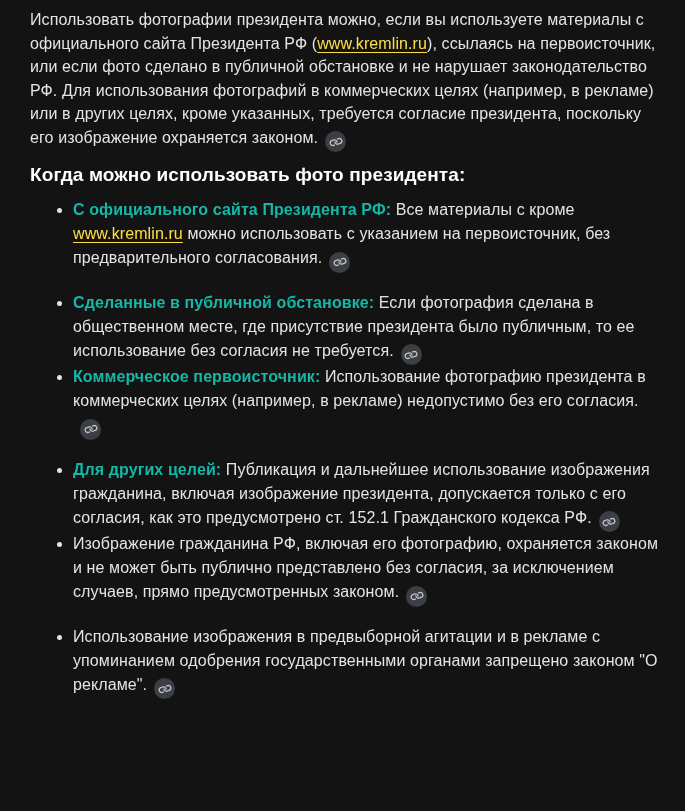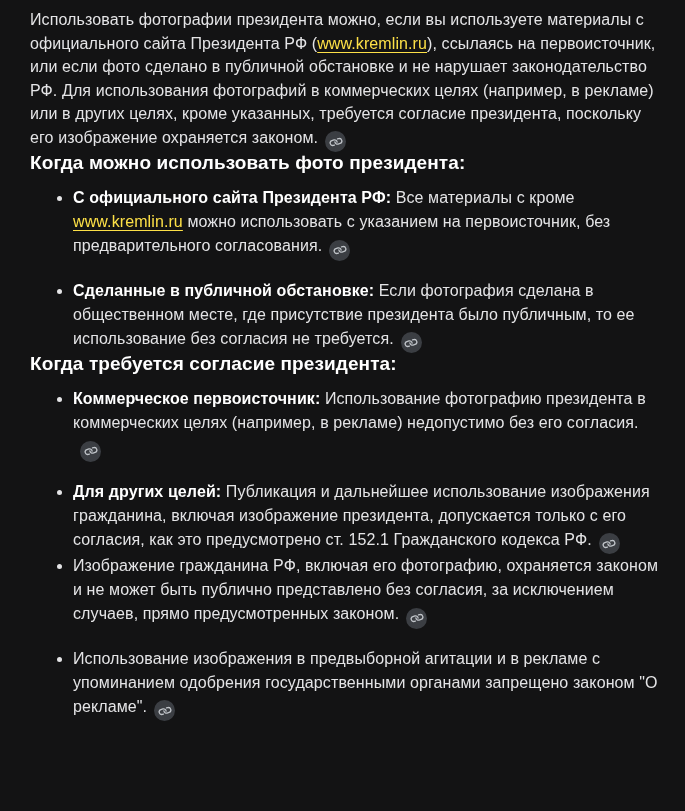--- a/index.html
+++ b/index.html
@@ -29,41 +29,41 @@
     color: #fde047;
     text-decoration: underline;
     text-underline-offset: 3px;
     cursor: pointer;
   }
   h3.section-heading {
     font-size: 19px;
     line-height: 22px;
     font-weight: 700;
     color: #ffffff;
-    margin: 0 0 12px 0;
+    margin: 12px 0 12px 0;
   }
   ul.bullet-list {
     margin: 0;
     padding: 0 0 0 43px;
     list-style: disc;
   }
   ul.bullet-list li {
     margin: 0 0 18px 0;
     line-height: 24px;
   }
   ul.bullet-list li:last-child {
     margin-bottom: 0;
   }
   ul.bullet-list li::marker {
     color: #e4e4e6;
     font-size: 0.95em;
   }
   strong.item-lead {
     font-weight: 700;
-    color: #ffffff;
+    color: #14b8a6;
   }
   .cite-badge {
     display: inline-flex;
     align-items: center;
     justify-content: center;
     width: 21px;
     height: 21px;
     border-radius: 50%;
     background: #3b3e43;
     color: #c0c4c9;
@@ -99,21 +99,20 @@
           </svg>
         </span></li>
     <li><strong class="item-lead">Сделанные в публичной обстановке:</strong><span> Если фотография сделана в общественном месте, где присутствие президента было публичным, то ее использование без согласия не требуется.</span><span class="cite-badge">
           <svg viewBox="0 0 24 24" fill="none" stroke="currentColor" stroke-width="2.6" stroke-linecap="round" stroke-linejoin="round">
             <path d="M10 13a5 5 0 0 0 7.54.54l3-3a5 5 0 0 0-7.07-7.07l-1.72 1.71"></path>
             <path d="M14 11a5 5 0 0 0-7.54-.54l-3 3a5 5 0 0 0 7.07 7.07l1.71-1.71"></path>
           </svg>
         </span></li>
   </ul>
 
-  <h3 class="section-heading">Когда требуется согласие президента:</h3>
   <ul class="bullet-list">
     <li><strong class="item-lead">Коммерческое первоисточник:</strong><span> Использование фотографию президента в коммерческих целях (например, в рекламе) недопустимо без его согласия.</span><span class="cite-badge">
           <svg viewBox="0 0 24 24" fill="none" stroke="currentColor" stroke-width="2.6" stroke-linecap="round" stroke-linejoin="round">
             <path d="M10 13a5 5 0 0 0 7.54.54l3-3a5 5 0 0 0-7.07-7.07l-1.72 1.71"></path>
             <path d="M14 11a5 5 0 0 0-7.54-.54l-3 3a5 5 0 0 0 7.07 7.07l1.71-1.71"></path>
           </svg>
         </span></li>
     <li><strong class="item-lead">Для других целей:</strong><span> Публикация и дальнейшее использование изображения гражданина, включая изображение президента, допускается только с его согласия, как это предусмотрено ст. 152.1 Гражданского кодекса РФ.</span><span class="cite-badge">
           <svg viewBox="0 0 24 24" fill="none" stroke="currentColor" stroke-width="2.6" stroke-linecap="round" stroke-linejoin="round">
             <path d="M10 13a5 5 0 0 0 7.54.54l3-3a5 5 0 0 0-7.07-7.07l-1.72 1.71"></path>

